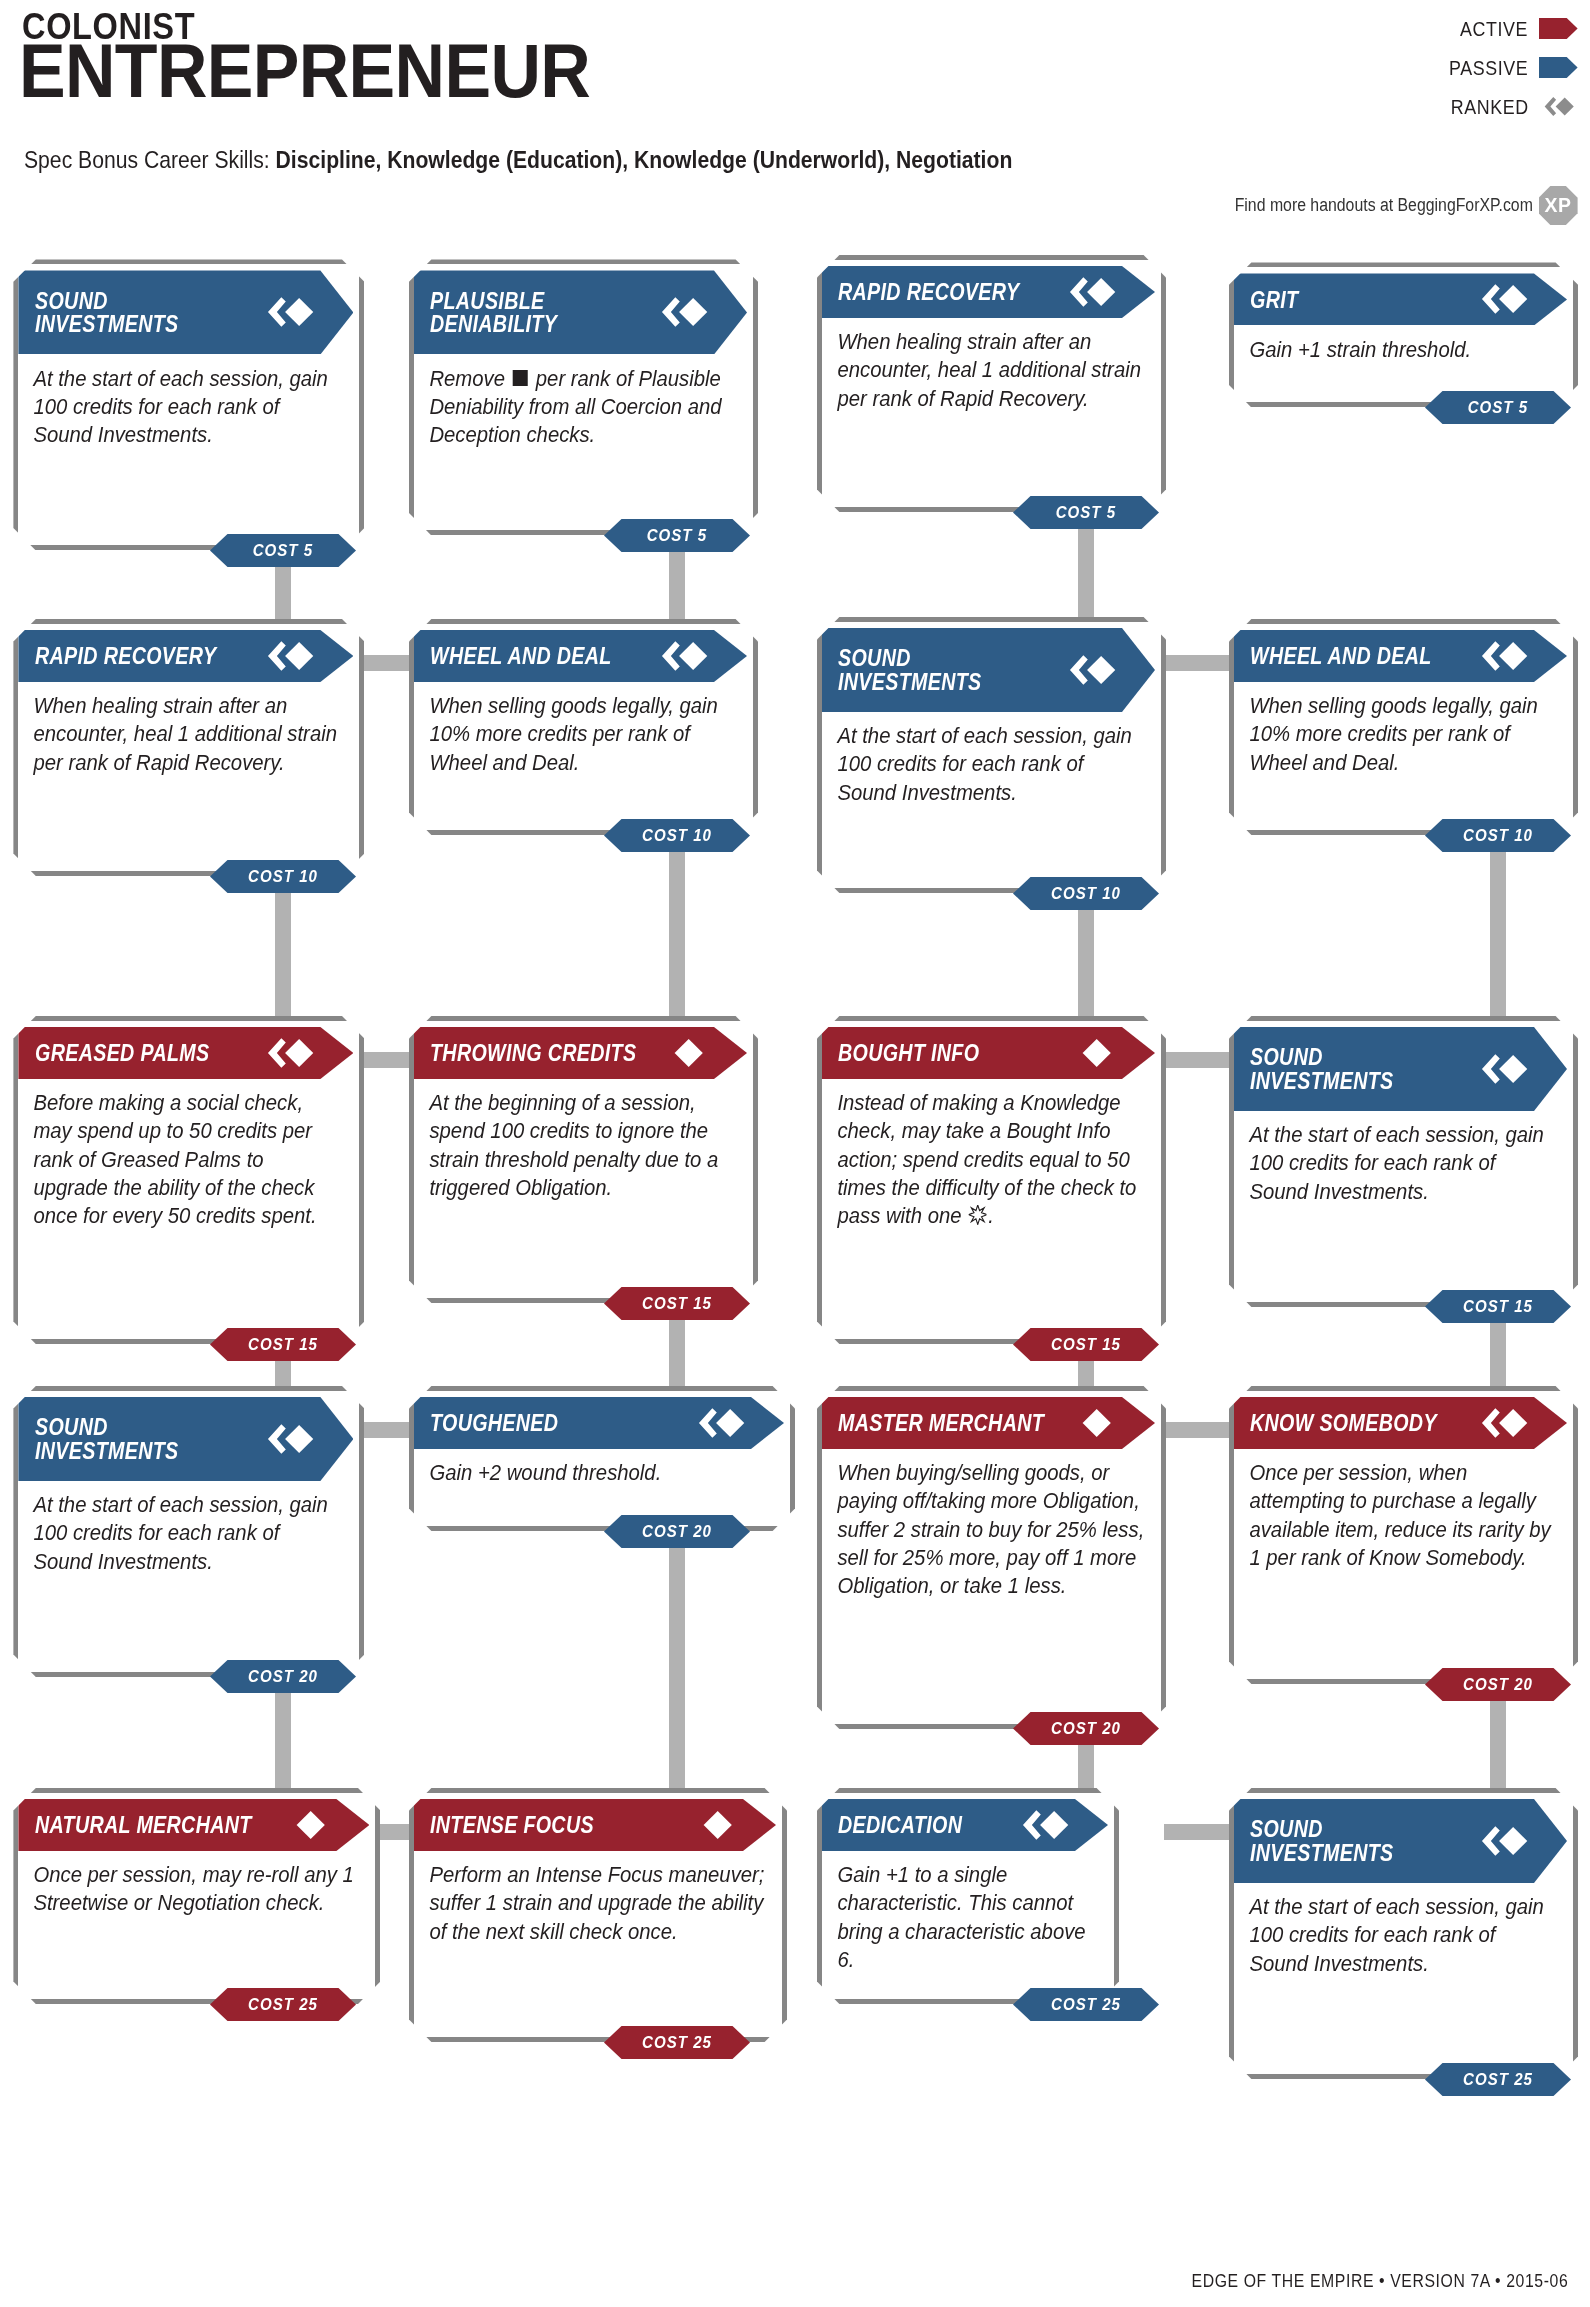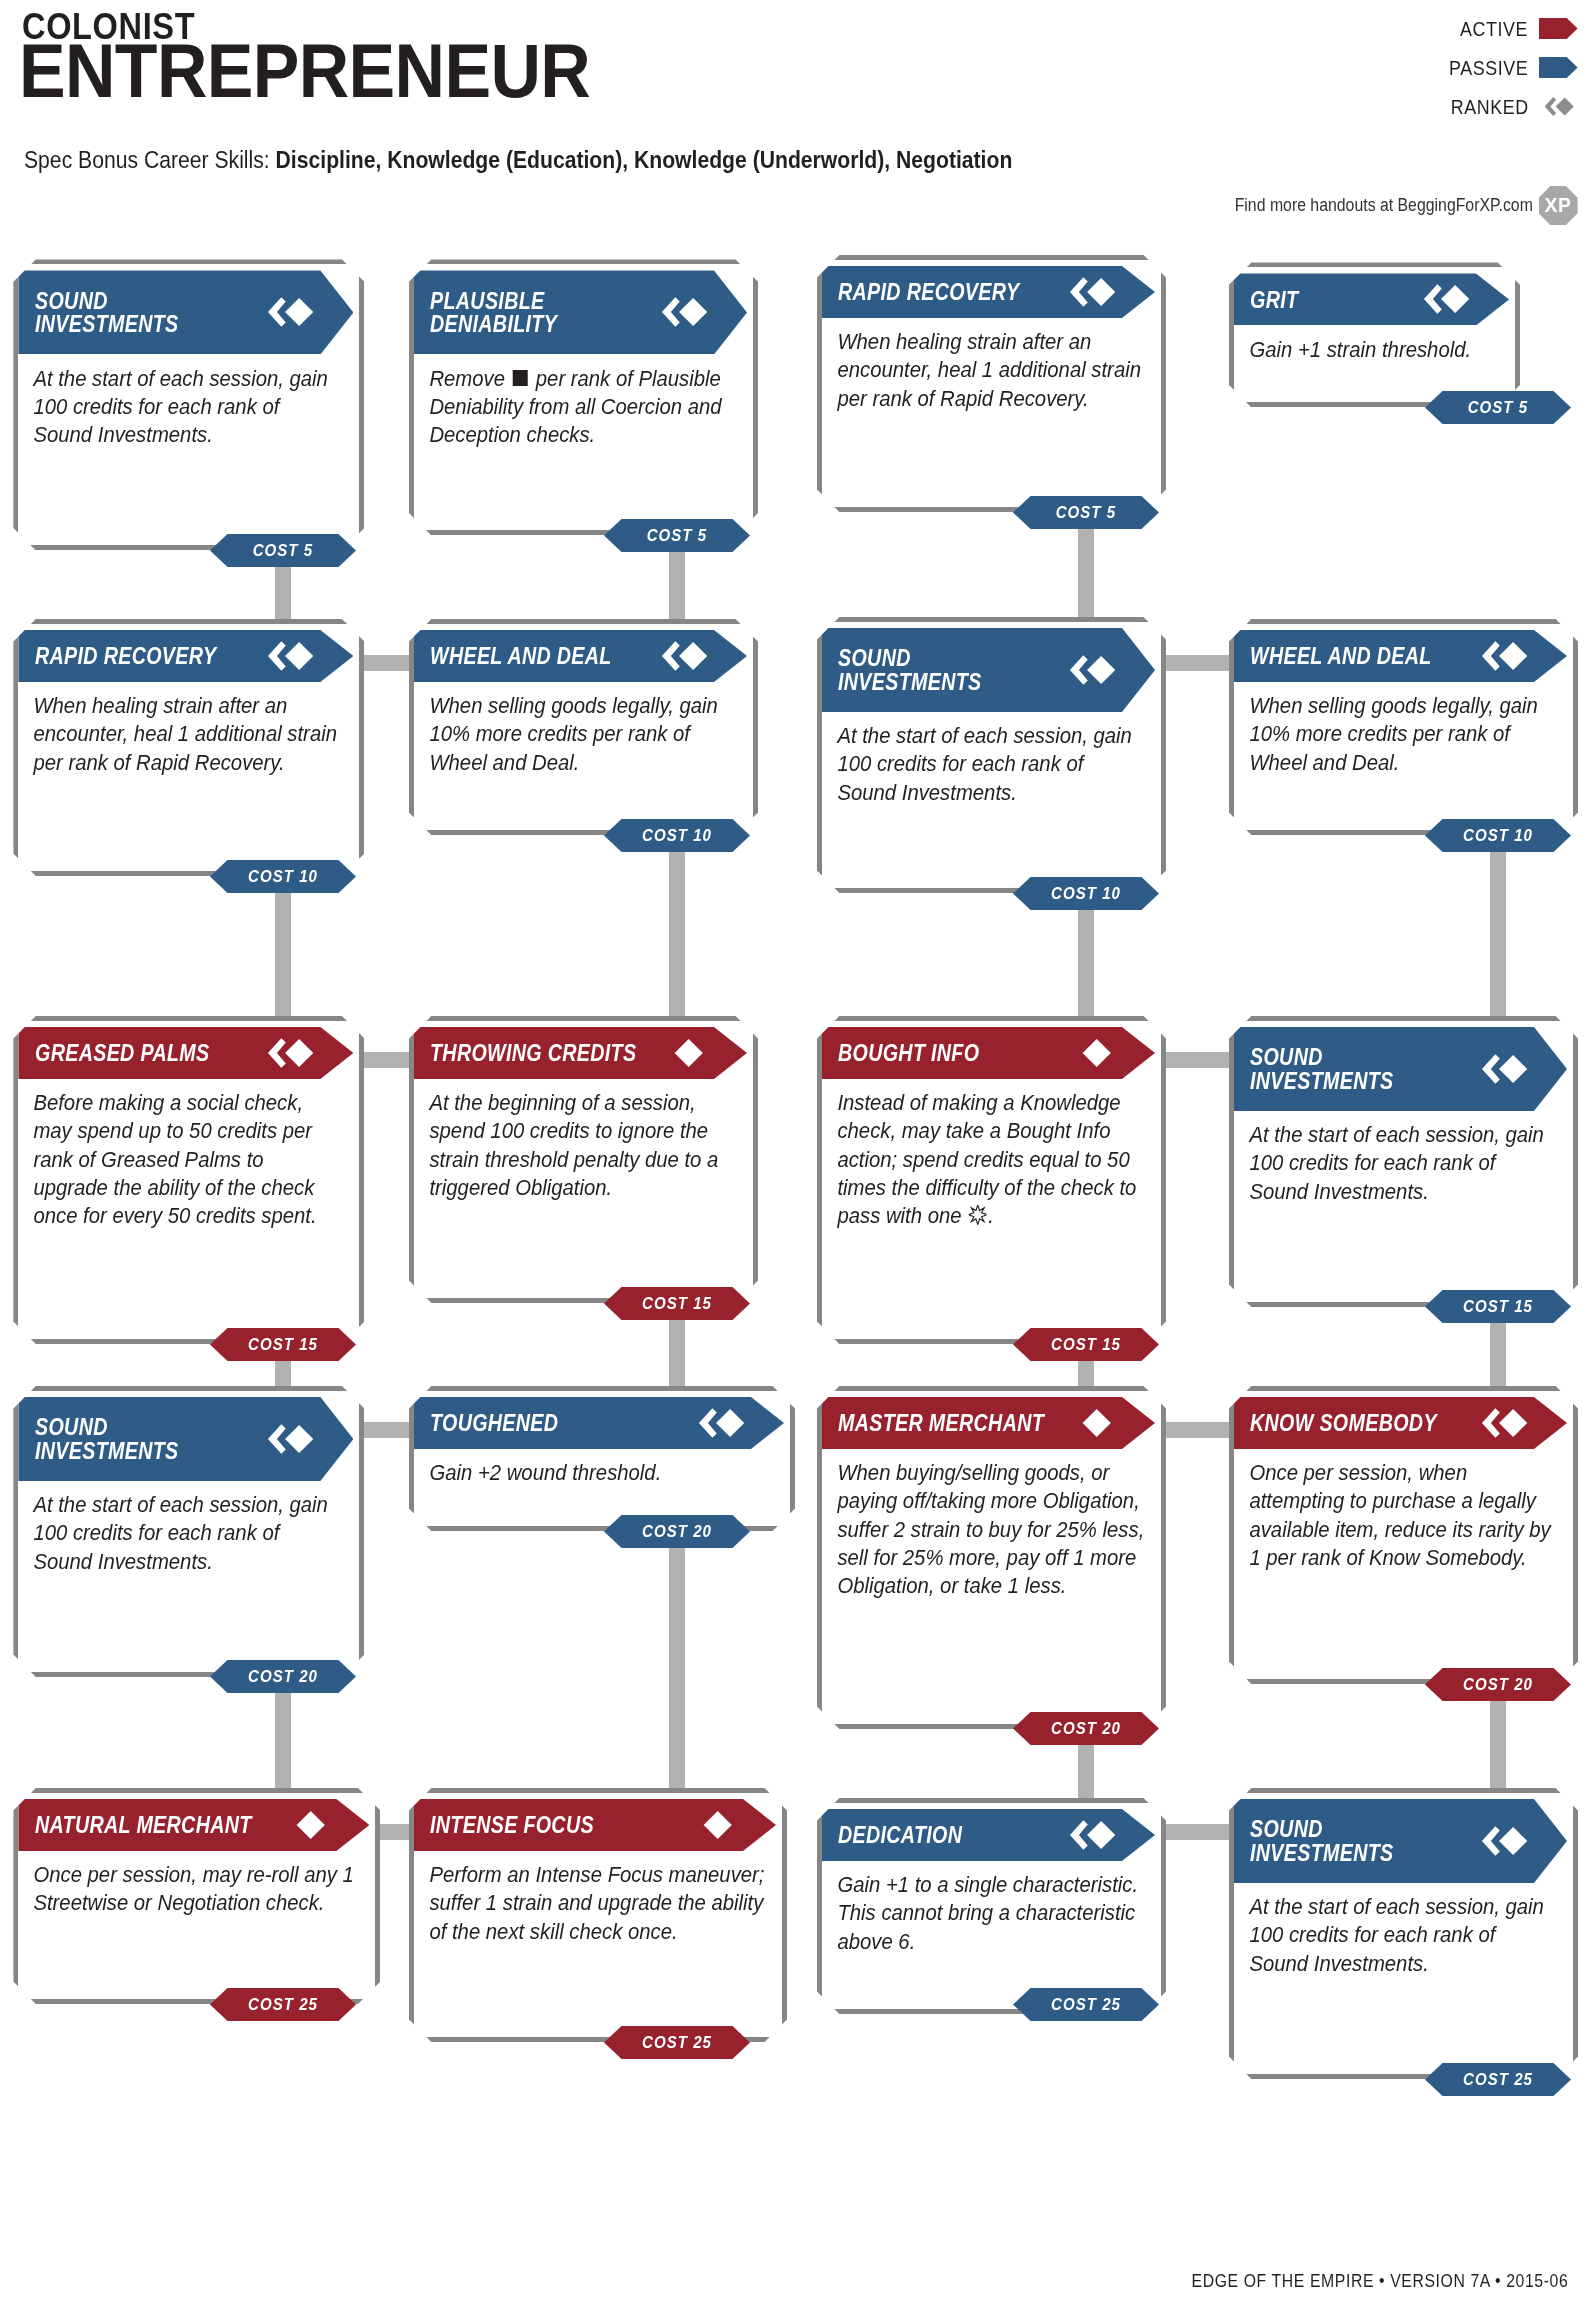--- a/index.html
+++ b/index.html
@@ -222,21 +222,21 @@
               <path d="M22 2 L4 22 L22 42 L28 36 L16 22 L28 8 Z" fill="#ffffff"></path>
               <path d="M46 3 L65 22 L46 41 L27 22 Z" fill="#ffffff"></path>
             </svg></div>
         </div>
         <div class="card-body">When healing strain after an encounter, heal 1 additional strain per rank of Rapid Recovery.</div>
       </div>
     </div>
     <div class="cost passive" style="left: 1013px; top: 250px;">
       <span>COST 5</span>
     </div>
-    <div class="card" style="left: 1229px; top: 16.4px; width: 291px; height: 145px;">
+    <div class="card" style="left: 1229px; top: 16.4px; width: 349px; height: 145px;">
       <div class="card-inner">
         <div class="card-head passive">
           <div class="card-title">GRIT</div>
           <div class="head-icon"><svg viewBox="0 0 66 44" width="100%" height="100%">
               <path d="M22 2 L4 22 L22 42 L28 36 L16 22 L28 8 Z" fill="#ffffff"></path>
               <path d="M46 3 L65 22 L46 41 L27 22 Z" fill="#ffffff"></path>
             </svg></div>
         </div>
         <div class="card-body">Gain +1 strain threshold.</div>
       </div>
@@ -444,21 +444,21 @@
           <div class="head-icon"><svg viewBox="0 0 66 44" width="100%" height="100%">
               <path d="M40 3 L59 22 L40 41 L21 22 Z" fill="#ffffff"></path>
             </svg></div>
         </div>
         <div class="card-body">Perform an Intense Focus maneuver; suffer 1 strain and upgrade the ability of the next skill check once.</div>
       </div>
     </div>
     <div class="cost active" style="left: 604px; top: 1780px;">
       <span>COST 25</span>
     </div>
-    <div class="card" style="left: 817px; top: 1542px; width: 349px; height: 216px; margin-top: 10px;">
+    <div class="card" style="left: 817px; top: 1542px; width: 302px; height: 216px;">
       <div class="card-inner">
         <div class="card-head passive">
           <div class="card-title">DEDICATION</div>
           <div class="head-icon"><svg viewBox="0 0 66 44" width="100%" height="100%">
               <path d="M22 2 L4 22 L22 42 L28 36 L16 22 L28 8 Z" fill="#ffffff"></path>
               <path d="M46 3 L65 22 L46 41 L27 22 Z" fill="#ffffff"></path>
             </svg></div>
         </div>
         <div class="card-body">Gain +1 to a single characteristic. This cannot bring a characteristic above 6.</div>
       </div>

